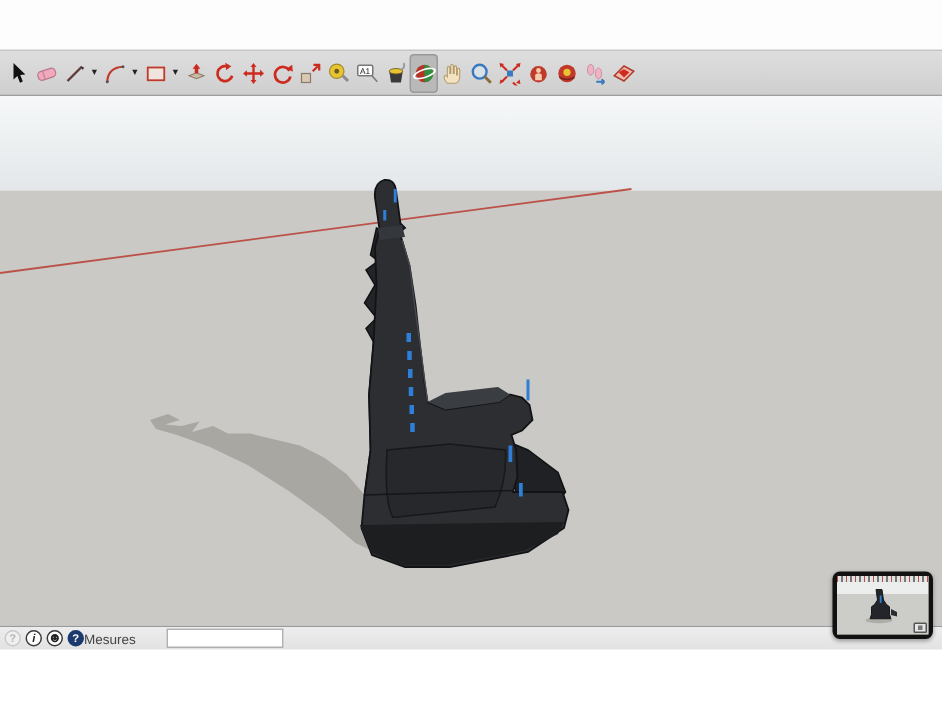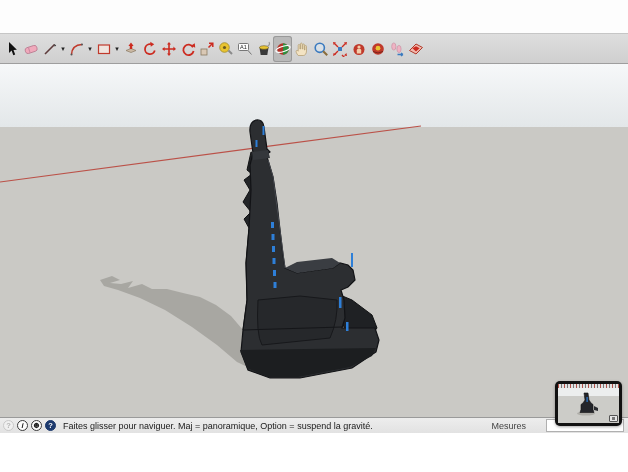--- a/index.html
+++ b/index.html
@@ -274,21 +274,20 @@
     </svg>
   </div>
 
   <div class="statusbar">
     <span id="sb-icons" style="display:flex;align-items:center;">
         <span class="sb-icon s0">?</span>
         <span class="sb-icon s1">i</span>
         <span class="sb-icon s2">☻</span>
         <span class="sb-icon s3">?</span>
       </span>
-    <span class="sb-hint">Faites glisser pour naviguer. Maj = panoramique, Option =  suspend la gravité.</span>
     <span class="sb-measure-label">Mesures</span>
     <input class="sb-measure-input" value="" style="">
   </div>
 
   <div class="bottom-strip"></div>
 
   <div class="preview-thumb">
     <div class="preview-inner">
       <div class="mini-toolbar"></div>
       <div class="mini-sky"></div>

